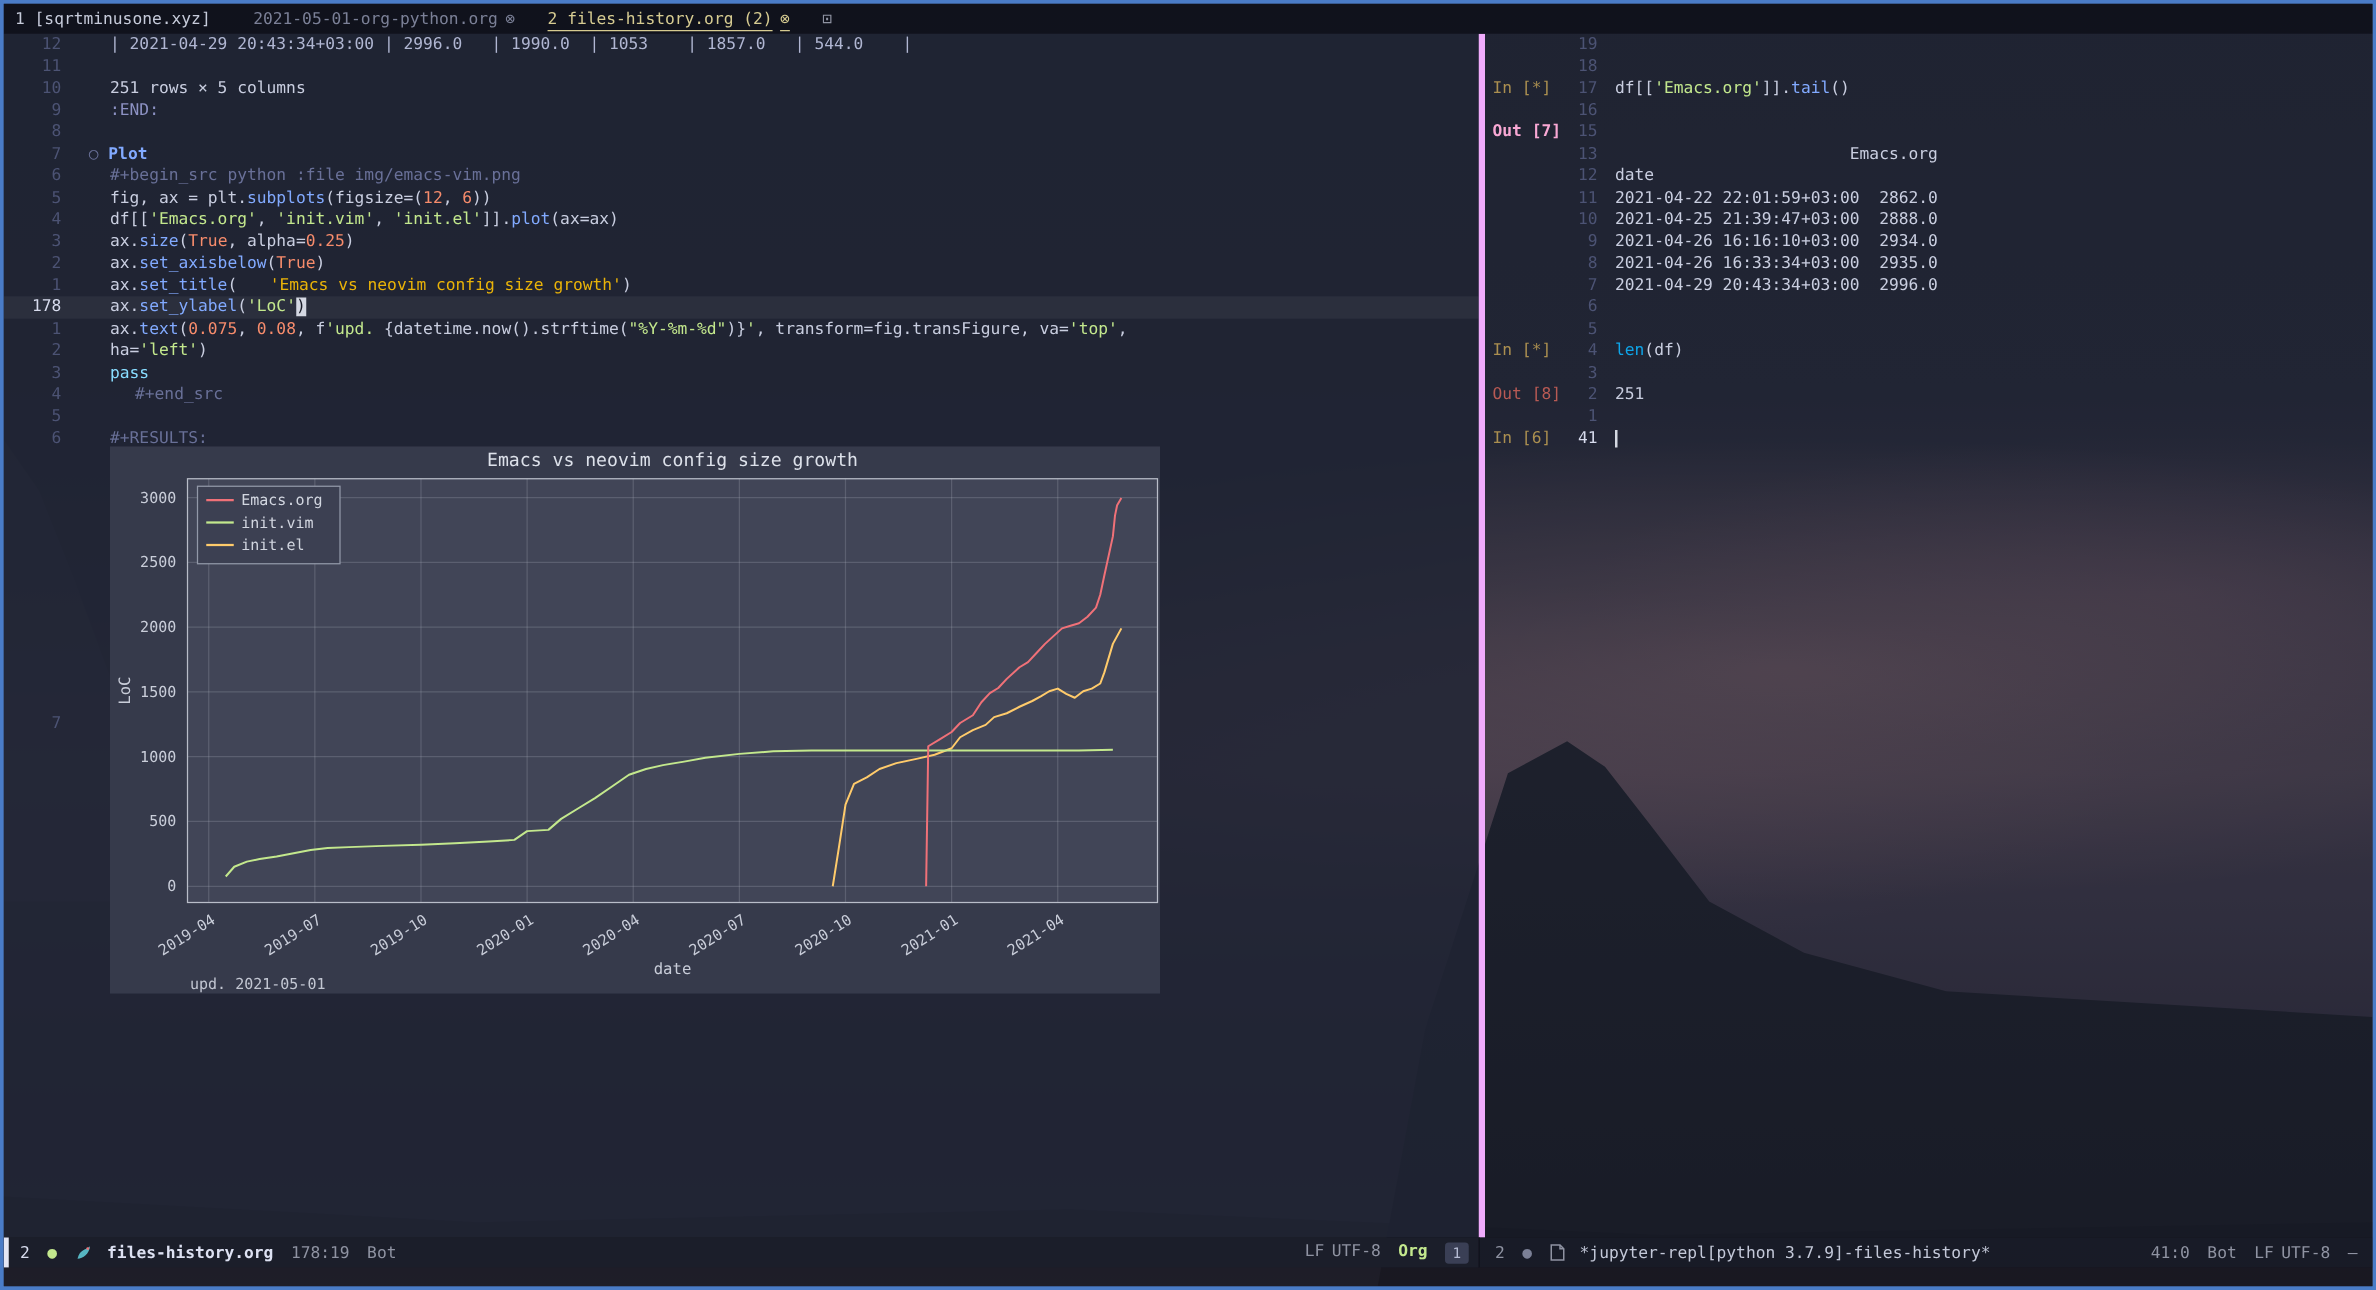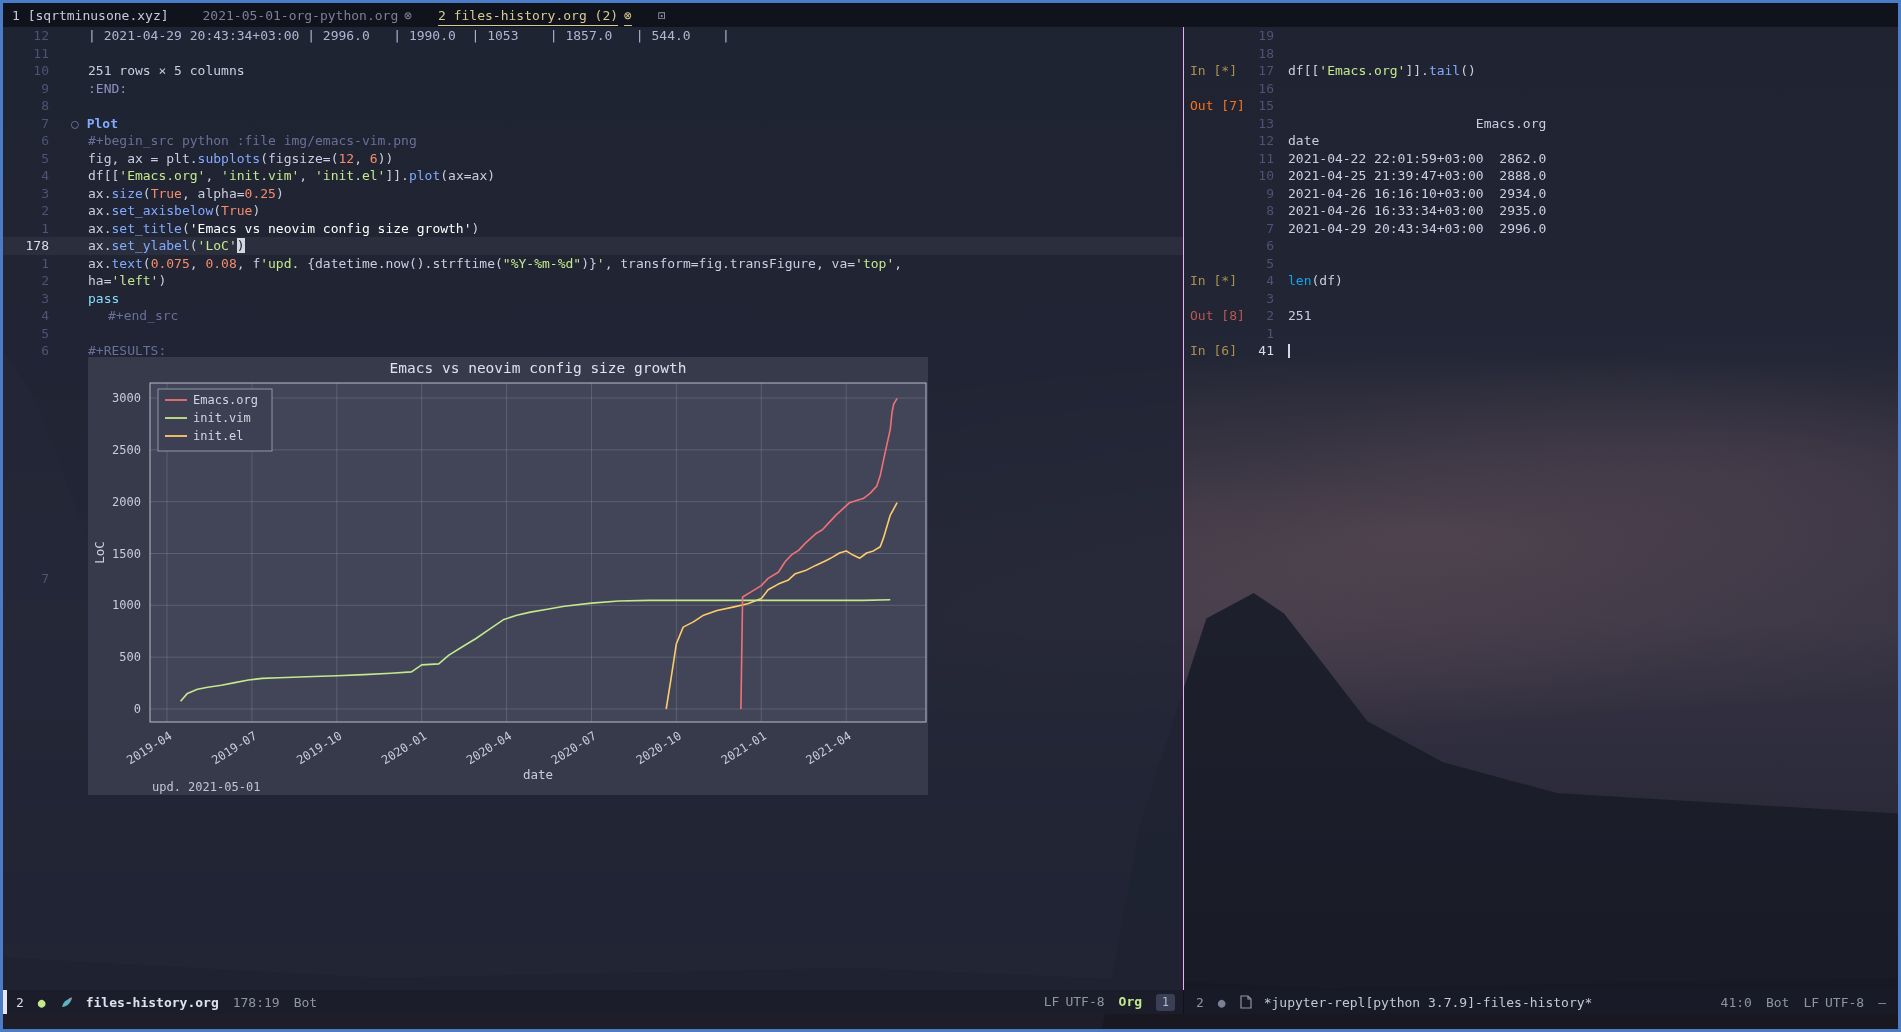--- a/index.html
+++ b/index.html
@@ -25,21 +25,21 @@
     background:rgba(15,18,28,0.97);padding-left:9px;z-index:5;}
   .ws-label{color:#c6cbda;margin-right:34px;white-space:pre;}
   .tab{color:#7b8097;margin-right:26px;white-space:pre;cursor:default;}
   .tab.active{color:#d6cb91;text-decoration:underline;text-underline-offset:5px;}
   .tab .close{margin-left:6px;}
   .newtab{color:#8f93a2;}
   
   #left-window{position:absolute;left:0;top:24px;width:1180px;bottom:39px;
     background:rgba(32,36,51,0.92);z-index:2;overflow:hidden;}
   #right-window{position:absolute;left:1180px;right:0;top:24px;bottom:39px;
-    background:rgba(29,32,46,0.55);border-left:1px solid #f0abfc;z-index:2;overflow:hidden;}
+    background:rgba(29,32,46,0.55);border-left:5px solid #f0abfc;z-index:2;overflow:hidden;}
   .line,.rline{display:flex;height:17.5px;line-height:17.5px;}
   .gutter{flex:none;width:46px;text-align:right;color:#4c5374;}
   .lbody{white-space:pre;padding-left:39px;}
   .lbody.heading{padding-left:22px;}
   .line.current{background:rgba(255,255,255,0.05);}
   .line.current .gutter{color:#d8dcee;}
   .chartline{height:438px;align-items:center;}
   .chartwrap{padding-left:39px;}
   .rprompt{flex:none;width:58px;padding-left:6px;white-space:pre;}
   .rgutter{flex:none;width:26px;text-align:right;color:#4c5374;}
@@ -125,21 +125,21 @@
         <div class="line">
           <span class="gutter">3</span>
           <span class="lbody"><span style="color: rgb(201, 206, 224);">ax.</span><span style="color: rgb(130, 170, 255);">size</span><span style="color: rgb(201, 206, 224);">(</span><span style="color: rgb(247, 140, 108);">True</span><span style="color: rgb(201, 206, 224);">, alpha=</span><span style="color: rgb(247, 140, 108);">0.25</span><span style="color: rgb(201, 206, 224);">)</span></span>
         </div>
         <div class="line">
           <span class="gutter">2</span>
           <span class="lbody"><span style="color: rgb(201, 206, 224);">ax.</span><span style="color: rgb(130, 170, 255);">set_axisbelow</span><span style="color: rgb(201, 206, 224);">(</span><span style="color: rgb(247, 140, 108);">True</span><span style="color: rgb(201, 206, 224);">)</span></span>
         </div>
         <div class="line">
           <span class="gutter">1</span>
-          <span class="lbody"><span style="color: rgb(201, 206, 224);">ax.</span><span style="color: rgb(130, 170, 255);">set_title</span><span style="color: rgb(201, 206, 224);">(</span><span style="color: #ffffff;">'Emacs vs neovim config size growth'</span><span style="color: rgb(201, 206, 224);">)</span></span>
+          <span class="lbody"><span style="color: rgb(201, 206, 224);">ax.</span><span style="color: rgb(130, 170, 255);">set_title</span><span style="color: rgb(201, 206, 224);">(</span><span style="color: #eab308; margin-left: 26px;">'Emacs vs neovim config size growth'</span><span style="color: rgb(201, 206, 224);">)</span></span>
         </div>
         <div class="line current">
           <span class="gutter">178</span>
           <span class="lbody"><span style="color: rgb(201, 206, 224);">ax.</span><span style="color: rgb(130, 170, 255);">set_ylabel</span><span style="color: rgb(201, 206, 224);">(</span><span style="color: rgb(195, 232, 141);">'LoC'</span><span class="cursor-block">)</span></span>
         </div>
         <div class="line">
           <span class="gutter">1</span>
           <span class="lbody"><span style="color: rgb(201, 206, 224);">ax.</span><span style="color: rgb(130, 170, 255);">text</span><span style="color: rgb(201, 206, 224);">(</span><span style="color: rgb(247, 140, 108);">0.075</span><span style="color: rgb(201, 206, 224);">, </span><span style="color: rgb(247, 140, 108);">0.08</span><span style="color: rgb(201, 206, 224);">, f</span><span style="color: rgb(195, 232, 141);">'upd. </span><span style="color: rgb(201, 206, 224);">{datetime.now().strftime(</span><span style="color: rgb(195, 232, 141);">"%Y-%m-%d"</span><span style="color: rgb(201, 206, 224);">)}</span><span style="color: rgb(195, 232, 141);">'</span><span style="color: rgb(201, 206, 224);">, transform=fig.transFigure, va=</span><span style="color: rgb(195, 232, 141);">'top'</span><span style="color: rgb(201, 206, 224);">,</span></span>
         </div>
         <div class="line">
@@ -237,21 +237,21 @@
           <span class="rprompt" style="color: rgb(171, 143, 80);">In [*]</span>
           <span class="rgutter">17</span>
           <span class="rbody"><span style="color: rgb(201, 206, 224);">df[[</span><span style="color: rgb(195, 232, 141);">'Emacs.org'</span><span style="color: rgb(201, 206, 224);">]].</span><span style="color: rgb(130, 170, 255);">tail</span><span style="color: rgb(201, 206, 224);">()</span></span>
         </div>
         <div class="rline">
           <span class="rprompt"></span>
           <span class="rgutter">16</span>
           <span class="rbody"></span>
         </div>
         <div class="rline">
-          <span class="rprompt" style="color: #f97316;">Out [7]</span>
+          <span class="rprompt" style="color: #f9a8d4; font-weight: bold;">Out [7]</span>
           <span class="rgutter">15</span>
           <span class="rbody"></span>
         </div>
         <div class="rline">
           <span class="rprompt"></span>
           <span class="rgutter">13</span>
           <span class="rbody"><span style="color: rgb(201, 206, 224);">                        Emacs.org</span></span>
         </div>
         <div class="rline">
           <span class="rprompt"></span>

